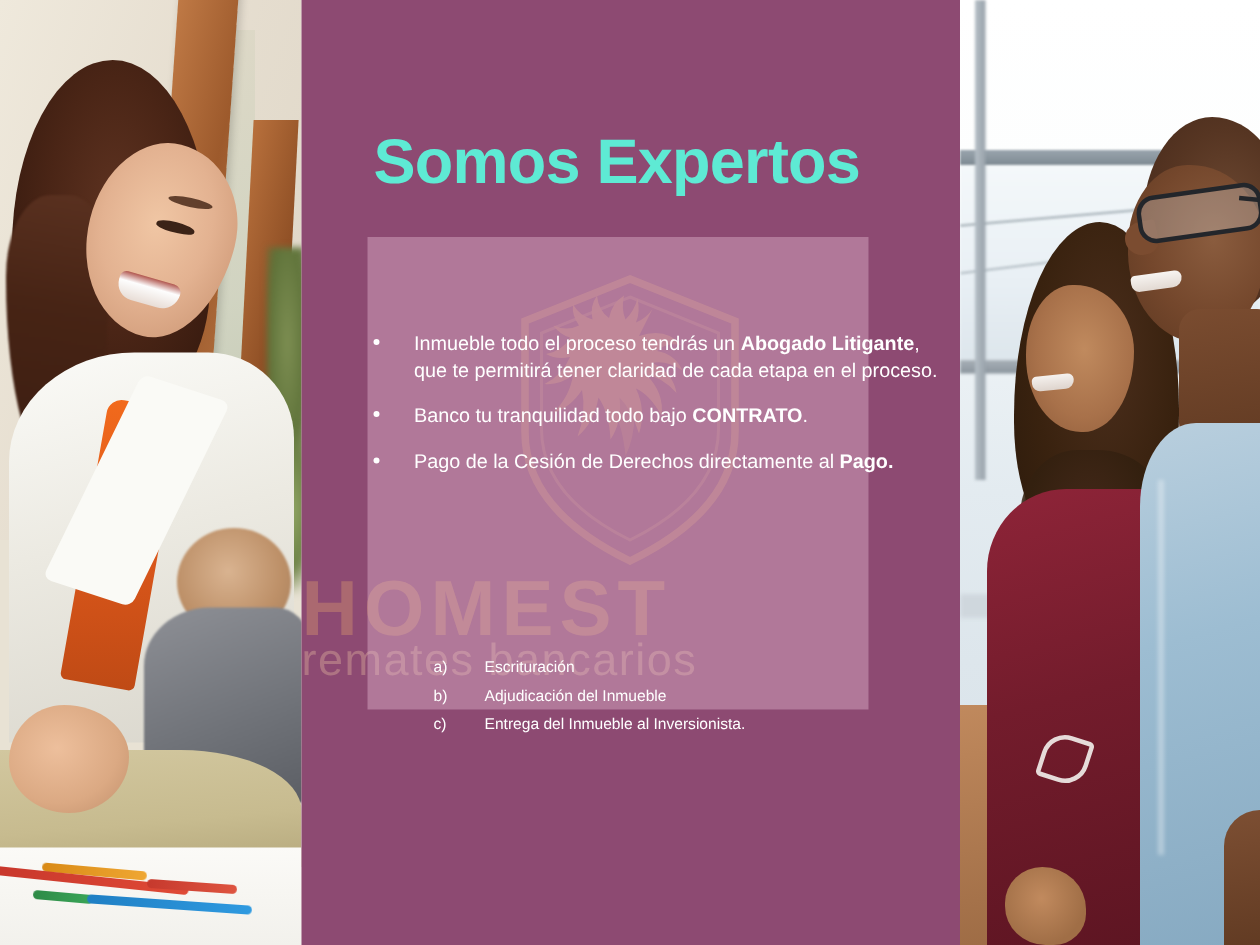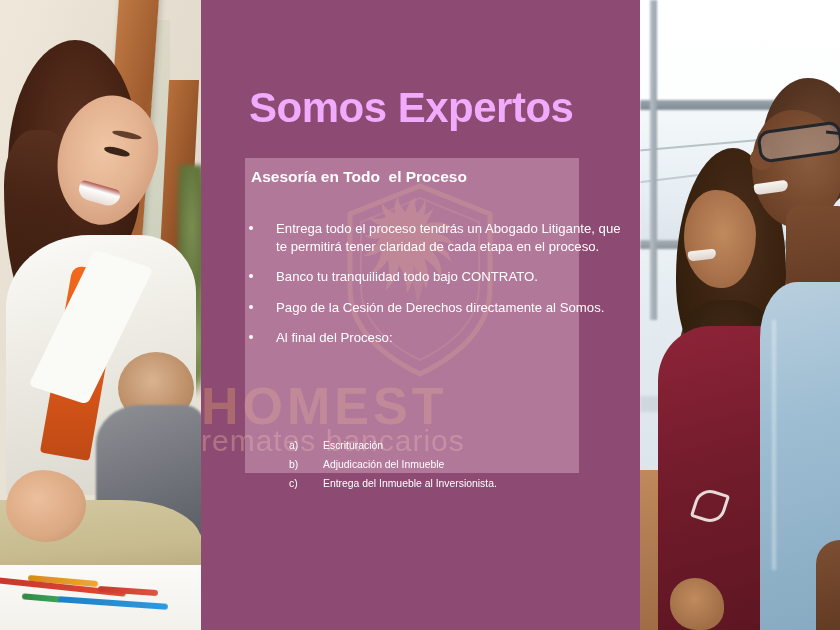--- a/index.html
+++ b/index.html
@@ -333,21 +333,21 @@
   }
 
   
   .title {
     position: absolute;
     left: 48px; top: 86px;
     width: 380px;
     font-family: "Liberation Sans", sans-serif;
     font-size: 42px;
     font-weight: 700;
-    color: #f0abfc;
+    color: #5eead4;
     letter-spacing: -.5px;
     line-height: 1.05;
   }
 
   
   .contentbox {
     position: absolute;
     left: 44px; top: 158px;
     width: 334px; height: 315px;
     background: rgba(226,183,208,.42);
@@ -379,21 +379,21 @@
     color: #ffffff;
   }
   .bullet::before {
     content: "";
     position: absolute;
     left: 4px; top: 6px;
     width: 4px; height: 4px;
     border-radius: 50%;
     background: #ffffff;
   }
-  .bullet b { font-weight: 400; }
+  .bullet b { font-weight: 700; }
 
   .sublist {
     position: absolute;
     left: 88px; top: 440px;
     width: 320px;
   }
   .subitem {
     display: flex;
     align-items: baseline;
     margin-bottom: 8px;
@@ -487,27 +487,25 @@
         </g>
       </svg>
       <div class="wm-text">HOMEST</div>
       <div class="wm-sub">remates bancarios</div>
     </div>
 
     <div class="title">Somos Expertos</div>
 
     <div class="contentbox"></div>
 
-    <div class="subtitle">Asesoría en Todo  el Proceso</div>
 
     <div class="bullets">
-        <div class="bullet"><span>Entrega todo el proceso tendrás un </span><b>Abogado Litigante</b><span>, que te permitirá tener claridad de cada etapa en el proceso.</span></div>
+        <div class="bullet"><span>Inmueble todo el proceso tendrás un </span><b>Abogado Litigante</b><span>, que te permitirá tener claridad de cada etapa en el proceso.</span></div>
         <div class="bullet"><span>Banco tu tranquilidad todo bajo </span><b>CONTRATO</b><span>.</span></div>
-        <div class="bullet"><span>Pago de la Cesión de Derechos directamente al </span><b>Somos.</b></div>
-        <div class="bullet"><span>Al final del Proceso:</span></div>
+        <div class="bullet"><span>Pago de la Cesión de Derechos directamente al </span><b>Pago.</b></div>
       </div>
 
     <div class="sublist">
         <div class="subitem">
           <span class="marker">a)</span>
           <span>Escrituración</span>
         </div>
         <div class="subitem">
           <span class="marker">b)</span>
           <span>Adjudicación  del Inmueble</span>

